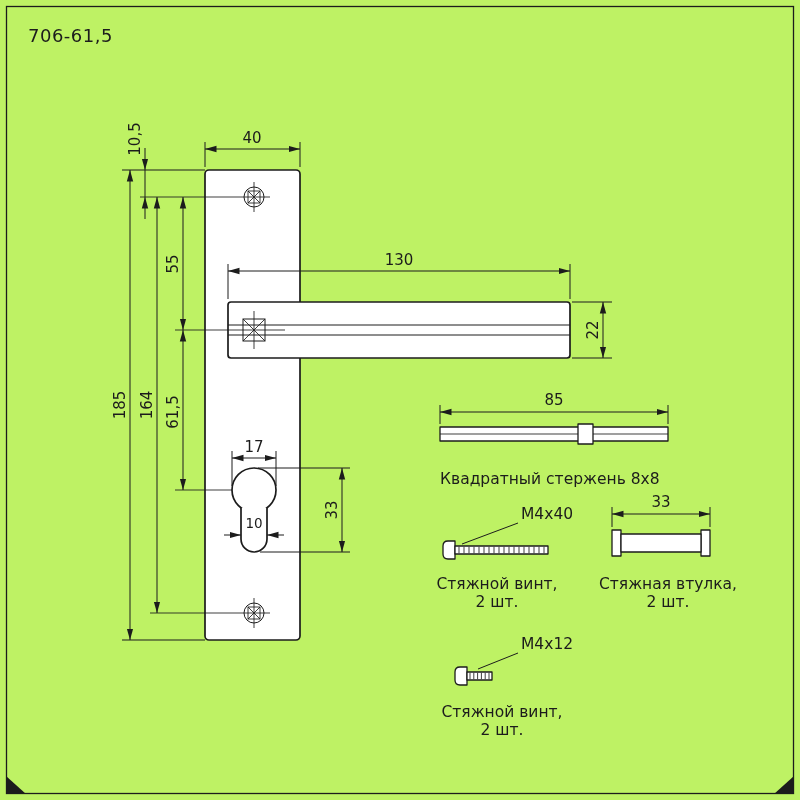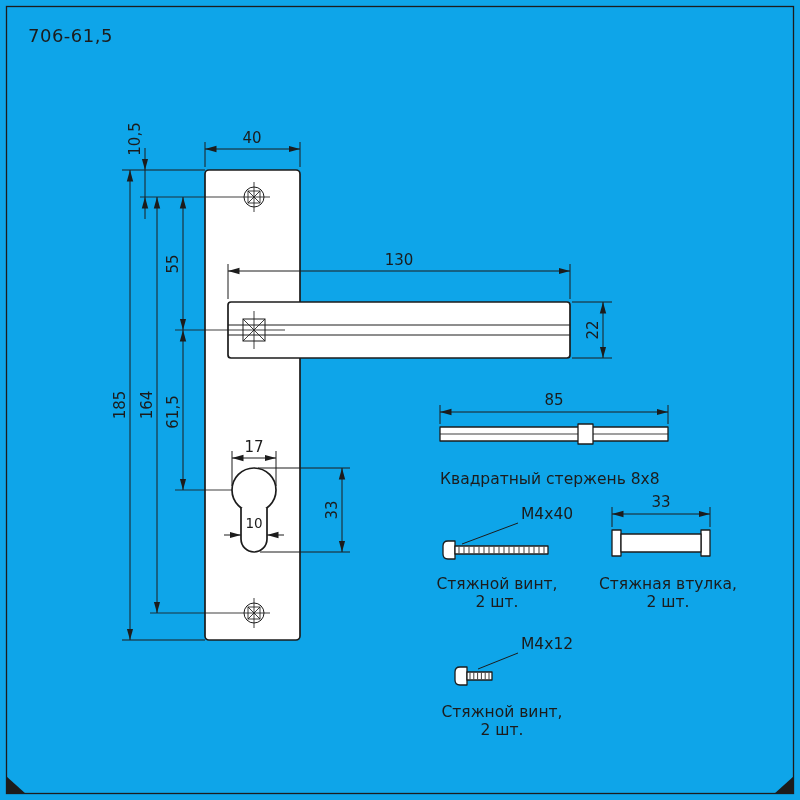--- a/index.html
+++ b/index.html
@@ -1,16 +1,16 @@
 <!DOCTYPE html>
 <html><head>
 <meta charset="utf-8">
 <style>
   html,body{margin:0;padding:0;background:#ffffff}
-  .sheet{width:800px;height:800px;background:#0ea5e9;position:relative;
+  .sheet{width:800px;height:800px;background:#bef264;position:relative;
          font-family:"DejaVu Sans","Liberation Sans",sans-serif;overflow:hidden}
   svg{display:block}
   svg text{font-family:"DejaVu Sans","Liberation Sans",sans-serif;fill:#1c1c1c}
   .title{font-size:18px;letter-spacing:.5px}
   .dimtxt{font-size:15px}
   .small{font-size:13.5px}
   .caption{font-size:15.5px}
   .frame{fill:none;stroke:#1c1c1c;stroke-width:1.3}
   .outline{fill:#ffffff;stroke:#1c1c1c;stroke-width:1.7;stroke-linejoin:round}
   .med{fill:#ffffff;stroke:#1c1c1c;stroke-width:1.3;stroke-linejoin:round}

